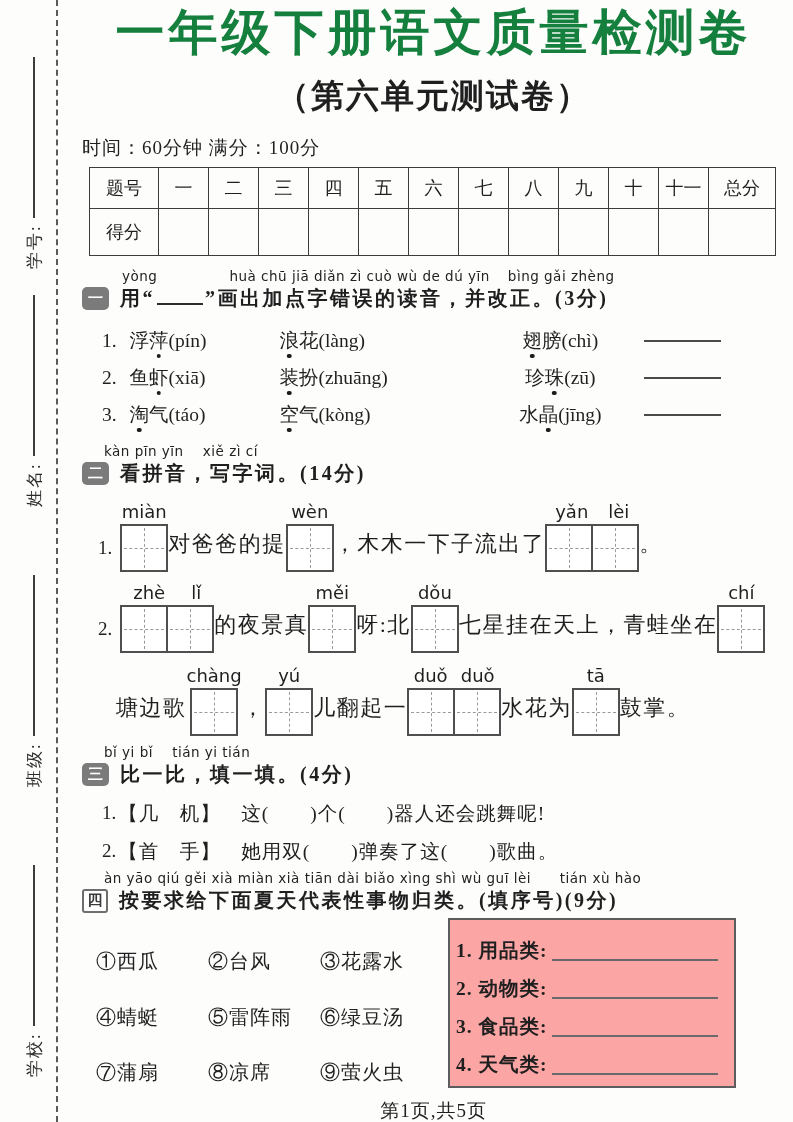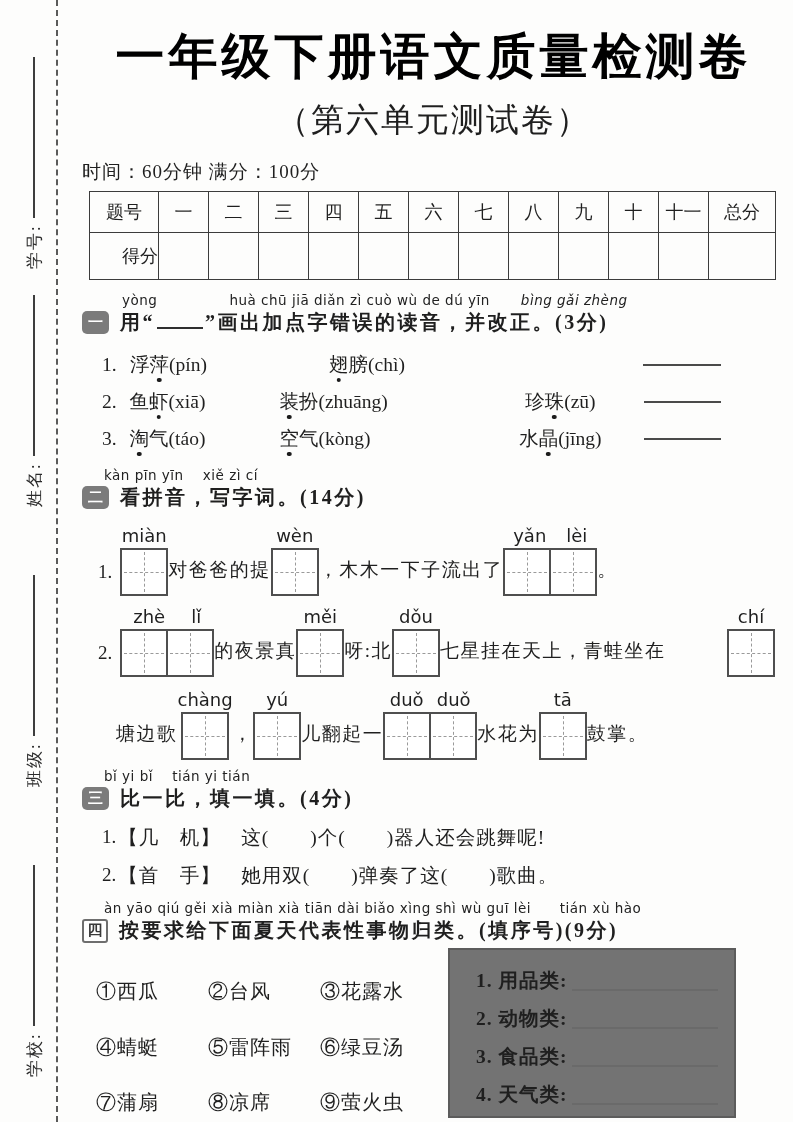--- a/index.html
+++ b/index.html
@@ -26,42 +26,42 @@
     font-size:17px;letter-spacing:2px;color:#2a2a2a;
   }
   .side-line{
     flex:1;height:0;border-bottom:2px solid #3d3d3d;margin-left:6px;
   }
   
   .main{
     position:absolute;left:82px;right:8px;top:0;
   }
   .exam-title{
-    margin-top:24px;text-align:center;
+    text-align:center;
     font-size:49px;font-weight:bold;letter-spacing:4px;
-    color:#000000;
+    color:#15803d;
   }
   .exam-subtitle{
     margin-top:8px;text-align:center;
-    font-size:33px;font-weight:normal;letter-spacing:2px;
+    font-size:33px;font-weight:bold;letter-spacing:2px;
   }
   .exam-meta{
     margin-top:16px;text-align:left;padding-right:78px;
     font-size:19px;letter-spacing:1px;
   }
   
   table.score{
     border-collapse:collapse;margin:6px 0 0 7px;table-layout:fixed;border-radius:15px;
   }
   table.score td,table.score th{
     border:1.5px solid #3c3c3c;text-align:center;
     font-size:18px;font-weight:normal;padding:0;
   }
   table.score .hrow td{height:40px;}
-  table.score .srow td{height:46px;text-align:right;}
+  table.score .srow td{height:46px;}
   .c-lab{width:68px;} .c-n{width:49px;} .c-tot{width:66px;}
   
   .q-pinyin{
     display:flex;white-space:pre;
     font-family:"DejaVu Sans","Liberation Sans",sans-serif;
     font-size:13.5px;color:#222;letter-spacing:.5px;
   }
   .qtitle{display:flex;align-items:center;margin-top:1px;}
   .badge{
     width:27px;height:23px;flex:none;margin-right:11px;
@@ -108,47 +108,47 @@
   .tbox::before{
     content:"";position:absolute;left:2px;right:2px;top:50%;
     border-top:1.5px dashed #9a9a9a;
   }
   .tbox::after{
     content:"";position:absolute;top:2px;bottom:2px;left:50%;
     border-left:1.5px dashed #9a9a9a;
   }
   .dbox{display:flex;}
   .dbox .tbox + .tbox{margin-left:-2px;}
-  .ft{font-size:19px;letter-spacing:1.5px;margin-bottom:13px;white-space:pre;}
+  .ft{font-size:22px;letter-spacing:1.5px;margin-bottom:13px;white-space:pre;}
   .fnum{font-size:19px;margin:0 8px 13px 0;}
   
   .q3-items{margin:6px 0 0 20px;}
   .q3-row{display:flex;align-items:center;height:38px;}
   .q3-num{font-size:19px;margin-right:2px;}
   .q3-text{font-size:19.5px;letter-spacing:1px;white-space:pre;}
   
   .q4-body{display:flex;margin-top:4px;}
   .opt-grid{
     margin:30px 0 0 14px;flex:none;
     display:grid;grid-template-columns:112px 112px 122px;
     row-gap:27px;font-size:20px;letter-spacing:1px;
   }
   .cat-box{
     margin-left:6px;flex:none;width:288px;box-sizing:border-box;
-    border:2px solid #5c5c5c;padding:6px 16px 8px 26px;
-    background:#737373;
+    border:2px solid #5c5c5c;padding:6px 16px 8px 6px;
+    background:#fca5a5;
   }
   .cat-row{display:flex;align-items:flex-end;height:38px;}
   .cat-label{font-size:19.5px;font-weight:600;letter-spacing:1px;white-space:pre;}
   .cat-line{flex:1;border-bottom:2px solid #6a6a6a;margin:0 0 3px 4px;}
   
   .page-footer{
     margin-top:10px;text-align:center;font-size:19px;letter-spacing:1px;
   }
-  .mt12{margin-top:12px;} .mt10{margin-top:10px;} .mt8{margin-top:8px;} .mt6{margin-top:6px;}
+  .mt12{margin-top:12px;} .mt10{margin-top:10px;} .mt8{margin-top:8px;} .mt6{margin-top:0;}
   .pl22{padding-left:22px;}
 </style>
 </head>
 <body>
 
 <div class="page">
 
   <div class="dashed-sep"></div>
   <div class="side-item" style="top:150px;">
     <span>学号:</span>
@@ -205,30 +205,31 @@
         <td></td>
         <td></td>
       </tr>
     </tbody>
       </table>
 
     <div class="mt12">
       <div class="q-pinyin" style="padding-left:40px;">
         <span>yòng</span>
         <span style="margin-left:72px;text-align:center;">huà chū jiā diǎn zì cuò wù de dú yīn</span>
-        <span style="margin-left:31px;font-style:italic;">bìng gǎi zhèng</span>
+        <span style="margin-left:18px;">bìng gǎi zhèng</span>
       </div>
       <div class="qtitle">
         <span class="badge">一</span>
         <span class="qtext"><span>用“</span><span class="blank-mid"></span><span>”画出加点字错误的读音，并改正。(3分)</span></span>
       </div>
       <div class="q1-items">
         <div class="q1-row">
           <span class="q1-num">1.</span>
           <span class="g1"><span>浮</span><span class="du">萍</span><span>(pín)</span></span>
+          <span class="g2"><span></span><span class="du">浪</span><span>花(làng)</span></span>
           <span class="g3"><span></span><span class="du">翅</span><span>膀(chì)</span></span>
           <span class="ans-line"></span>
         </div>
         <div class="q1-row">
           <span class="q1-num">2.</span>
           <span class="g1"><span>鱼</span><span class="du">虾</span><span>(xiā)</span></span>
           <span class="g2"><span></span><span class="du">装</span><span>扮(zhuāng)</span></span>
           <span class="g3"><span>珍</span><span class="du">珠</span><span>(zū)</span></span>
           <span class="ans-line"></span>
         </div>
@@ -292,21 +293,21 @@
         <span class="wb">
           <span class="py">měi</span>
           <span class="tbox"></span>
         </span>
         <span class="ft">呀:北</span>
         <span class="wb">
           <span class="py">dǒu</span>
           <span class="tbox"></span>
         </span>
         <span class="ft">七星挂在天上，青蛙坐在</span>
-        <span class="wb" style="margin-left:auto;margin-right:10px;">
+        <span class="wb" style="margin-left:auto;margin-right:20px;">
           <span class="py">chí</span>
           <span class="tbox"></span>
         </span>
       </div>
 
       <div class="fillrow" style="margin:12px 0 0 34px;">
         <span class="ft">塘边歌</span>
         <span class="wb">
           <span class="py">chàng</span>
           <span class="tbox"></span>

